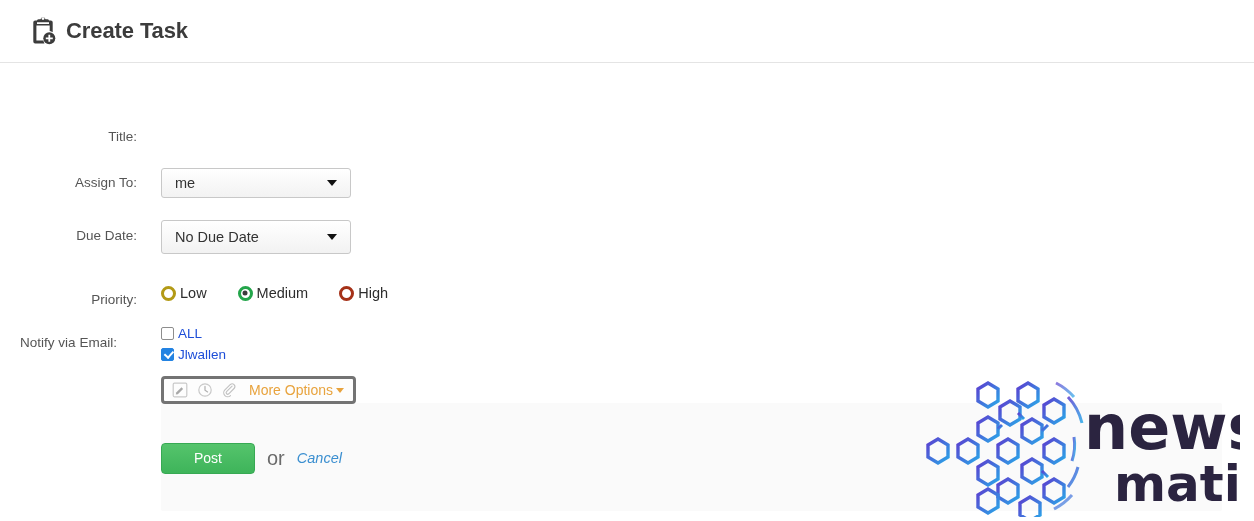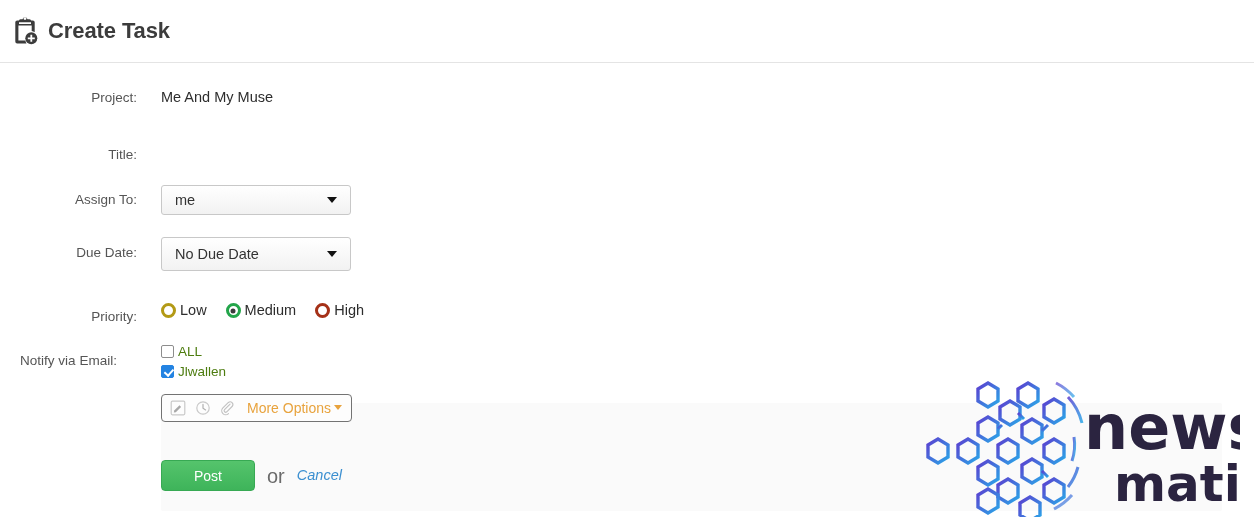--- a/index.html
+++ b/index.html
@@ -15,21 +15,21 @@
     overflow: hidden;
     position: relative;
   }
 
   
   .page-header {
     height: 63px;
     box-sizing: border-box;
     display: flex;
     align-items: center;
-    padding-left: 12px;
+    padding-left: 30px;
     border-bottom: 1px solid #e4e4e4;
     background: #ffffff;
   }
   .header-icon {
     width: 26px;
     height: 30px;
     margin-right: 10px;
     display: block;
     flex: 0 0 auto;
   }
@@ -135,21 +135,21 @@
     transform: translateY(-50%);
     width: 0; height: 0;
     border-left: 5px solid transparent;
     border-right: 5px solid transparent;
     border-top: 6px solid #111;
   }
 
   
   .row-priority { margin-top: 28px; }
   .row-priority .form-label { padding-top: 7px; }
-  .priority-group { display: flex; align-items: flex-end; }
+  .priority-group { display: flex; align-items: flex-end; gap: 12px; }
   .priority-item {
     display: flex;
     align-items: center;
     margin-right: 19px;
     cursor: pointer;
   }
   .radio-ring {
     width: 15px;
     height: 15px;
     border-radius: 50%;
@@ -213,36 +213,36 @@
     content: "";
     position: absolute;
     left: 3.5px; top: 0.5px;
     width: 3.5px; height: 7px;
     border: solid #fff;
     border-width: 0 2px 2px 0;
     transform: rotate(42deg);
   }
   .check-text {
     font-size: 13.5px;
-    color: #4d7c0f;
+    color: #1d4ed8;
     line-height: 1;
   }
 
   
   .more-options-wrap {
     margin-top: 15px;
     position: relative;
     z-index: 2;
   }
   .btn-group {
     display: inline-flex;
     align-items: center;
     height: 28px;
     box-sizing: border-box;
-    border: 1px solid #737373;
+    border: 3px solid #737373;
     border-radius: 4px;
     background: #fdfdfd;
     padding: 0 9px 0 8px;
   }
   .tool-icon {
     width: 16px;
     height: 16px;
     margin-right: 9px;
     display: block;
     flex: 0 0 auto;
@@ -319,26 +319,20 @@
     <circle cx="19.3" cy="22.3" r="6.0" fill="#3c3c3c"></circle>
     <path d="M18.4 18.8h1.8v2.6h2.6v1.8h-2.6v2.6h-1.8v-2.6h-2.6v-1.8h2.6z" fill="#ffffff"></path>
   </svg>
   <div class="header-title">Create Task</div>
 </div>
 
 <div class="form-area">
 
   <div class="notify-panel"></div>
 
-  <div class="form-row row-project">
-    <div class="form-label">Project:</div>
-    <div class="form-control">
-      <div class="project-value">Me And My Muse</div>
-    </div>
-  </div>
 
   <div class="form-row row-title">
     <div class="form-label">Title:</div>
   </div>
 
   <div class="form-row row-assign">
     <div class="form-label">Assign To:</div>
     <div class="form-control">
       <div class="select-box">
         <span class="select-value">me</span>

